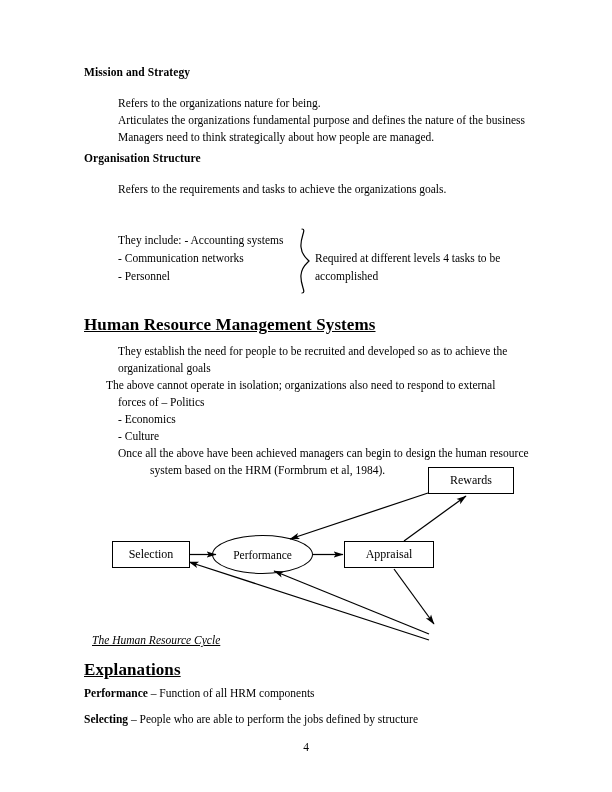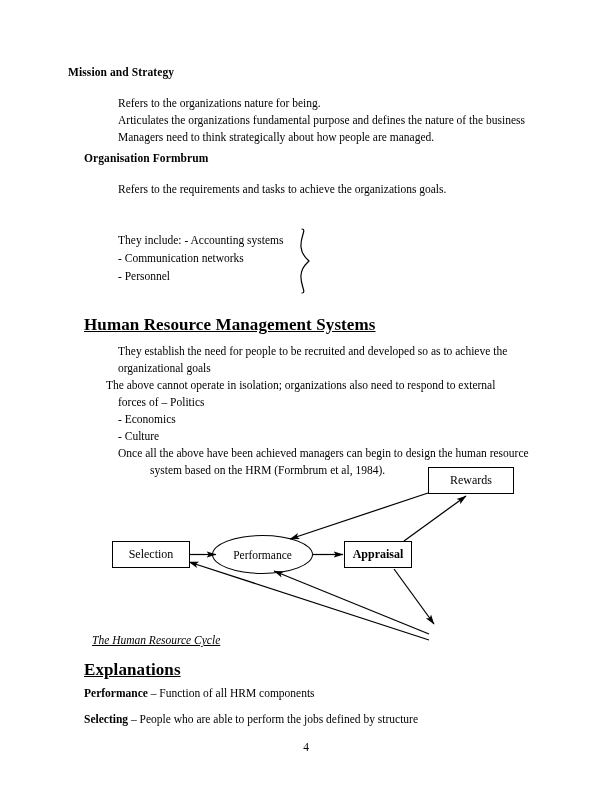--- a/index.html
+++ b/index.html
@@ -91,40 +91,41 @@
     height: 792px;
     pointer-events: none;
   }
   .diagram-layer { position: absolute; left: 0; top: 0; width: 612px; height: 792px; }
 </style>
 </head>
 <body>
 
 <div id="page">
 
-  <div class="abs heading" style="left:68px; top:66px;">Mission and Strategy</div>
+  <div class="abs heading" style="left:84px; top:66px;">Mission and Strategy</div>
 
   <div class="abs body-line" style="left:118px; top:95px;">Refers to the organizations nature for being.</div>
   <div class="abs body-line" style="left:118px; top:112px;">Articulates the organizations fundamental purpose and defines the nature of the business</div>
   <div class="abs body-line" style="left:118px; top:129px;">Managers need to think strategically about how people are managed.</div>
 
-  <div class="abs heading" style="left:84px; top:152px;">Organisation Formbrum</div>
+  <div class="abs heading" style="left:84px; top:152px;">Organisation Structure</div>
 
   <div class="abs body-line" style="left:118px; top:181px;">Refers to the requirements and tasks to achieve the organizations goals.</div>
 
   <div class="abs incl-list" style="left:118px; top:231px;">
     <div>They include: - Accounting systems</div>
     <div>      - Communication networks</div>
     <div>      - Personnel</div>
   </div>
 
   <svg class="abs" style="left:296px; top:228px;" width="22" height="66" viewBox="0 0 22 66">
     <path d="M6 1 C11 1, 4 9, 5 19 C5.6 27, 10 30, 13 33 C10 36, 5.6 39, 5 47 C4 57, 11 65, 6 65" fill="none" stroke="#000" stroke-width="1.2" stroke-linecap="round"></path>
   </svg>
 
+  <div class="abs incl-right" style="left:315px; top:249px; width:215px;">Required at different levels 4 tasks to be accomplished</div>
 
   <div class="abs heading-ul" style="left:84px; top:315px;">Human Resource Management Systems</div>
 
   <div class="abs body-line" style="left:118px; top:343px;">They establish the need for people to be recruited and developed so as to achieve the</div>
   <div class="abs body-line" style="left:118px; top:360px;">organizational goals</div>
   <div class="abs body-line" style="left:106px; top:377px;">The above cannot operate in isolation; organizations also need to respond to external</div>
   <div class="abs body-line" style="left:118px; top:394px;">forces of   – Politics</div>
   <div class="abs body-line" style="left:118px; top:411px;">- Economics</div>
   <div class="abs body-line" style="left:118px; top:428px;">- Culture</div>
   <div class="abs body-line" style="left:118px; top:445px;">Once all the above have been achieved managers can begin to design the human resource</div>
@@ -159,21 +160,21 @@
     </div>
 
     <div class="abs node-box" style="left:112px; top:541px; width:78px; height:27px;">
       <span>Selection</span>
     </div>
 
     <div class="abs node-ellipse" style="left:212px; top:535px; width:101px; height:39px;">
       <span>Performance</span>
     </div>
 
-    <div class="abs node-box" style="left:344px; top:541px; width:68px; height:27px;font-weight:bold;">
+    <div class="abs node-box" style="left:344px; top:541px; width:90px; height:27px;">
       <span>Appraisal</span>
     </div>
 
   </div>
 
   <div class="abs caption-iu" style="left:84px; top:634px;">The Human Resource Cycle</div>
 
   <div class="abs heading-ul" style="left:84px; top:660px;">Explanations</div>
 
   <div class="abs expl" style="left:84px; top:687px; white-space:nowrap;">

